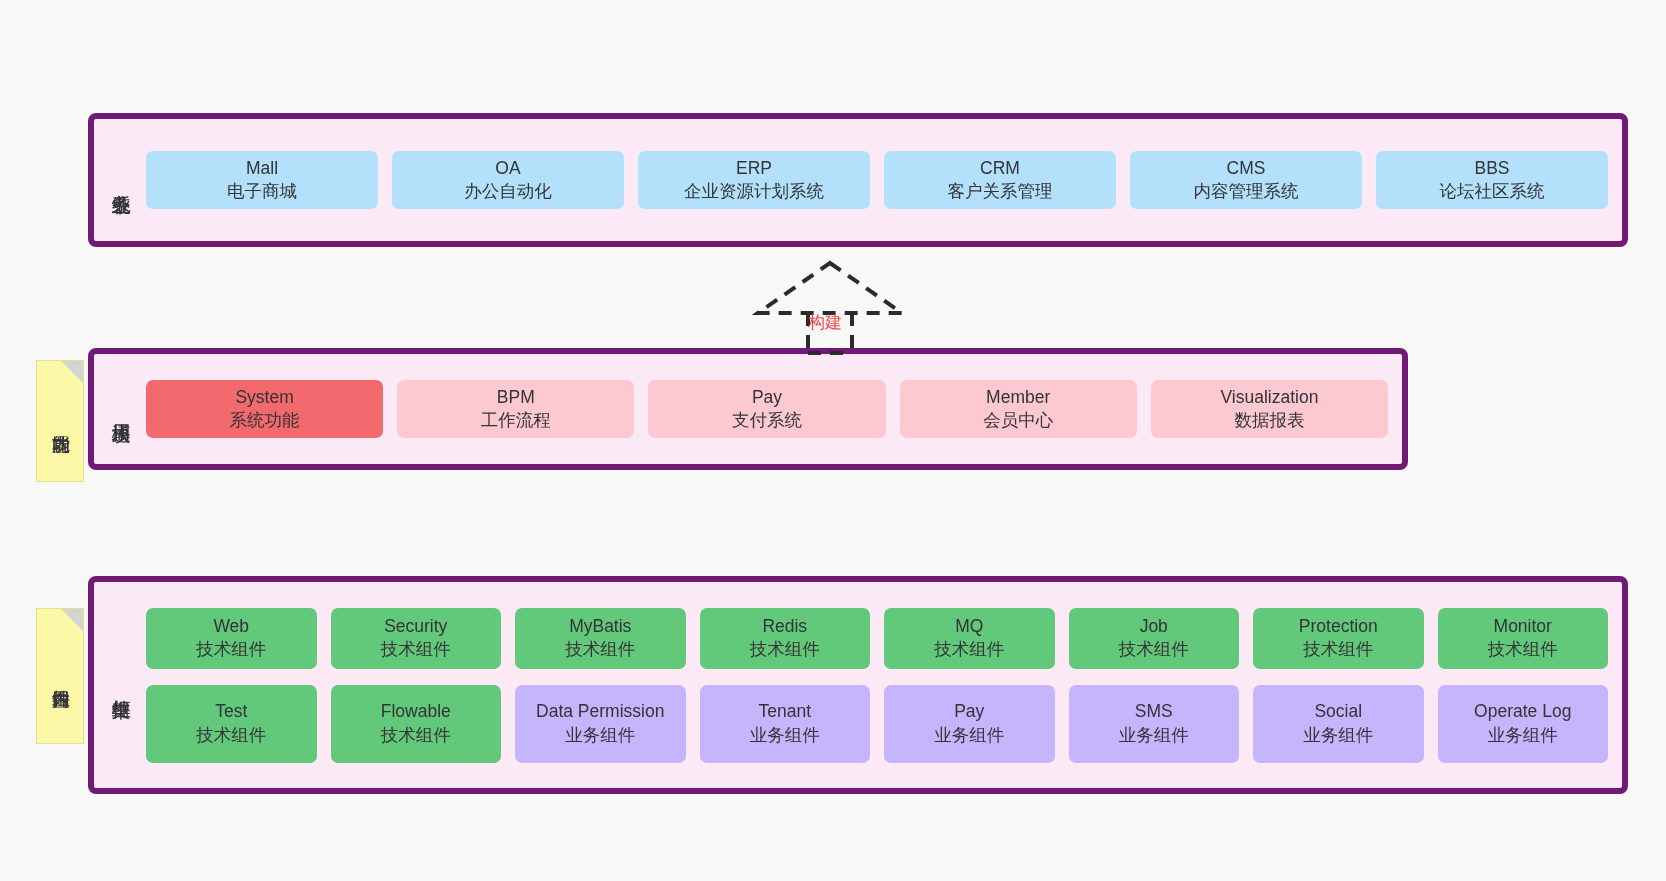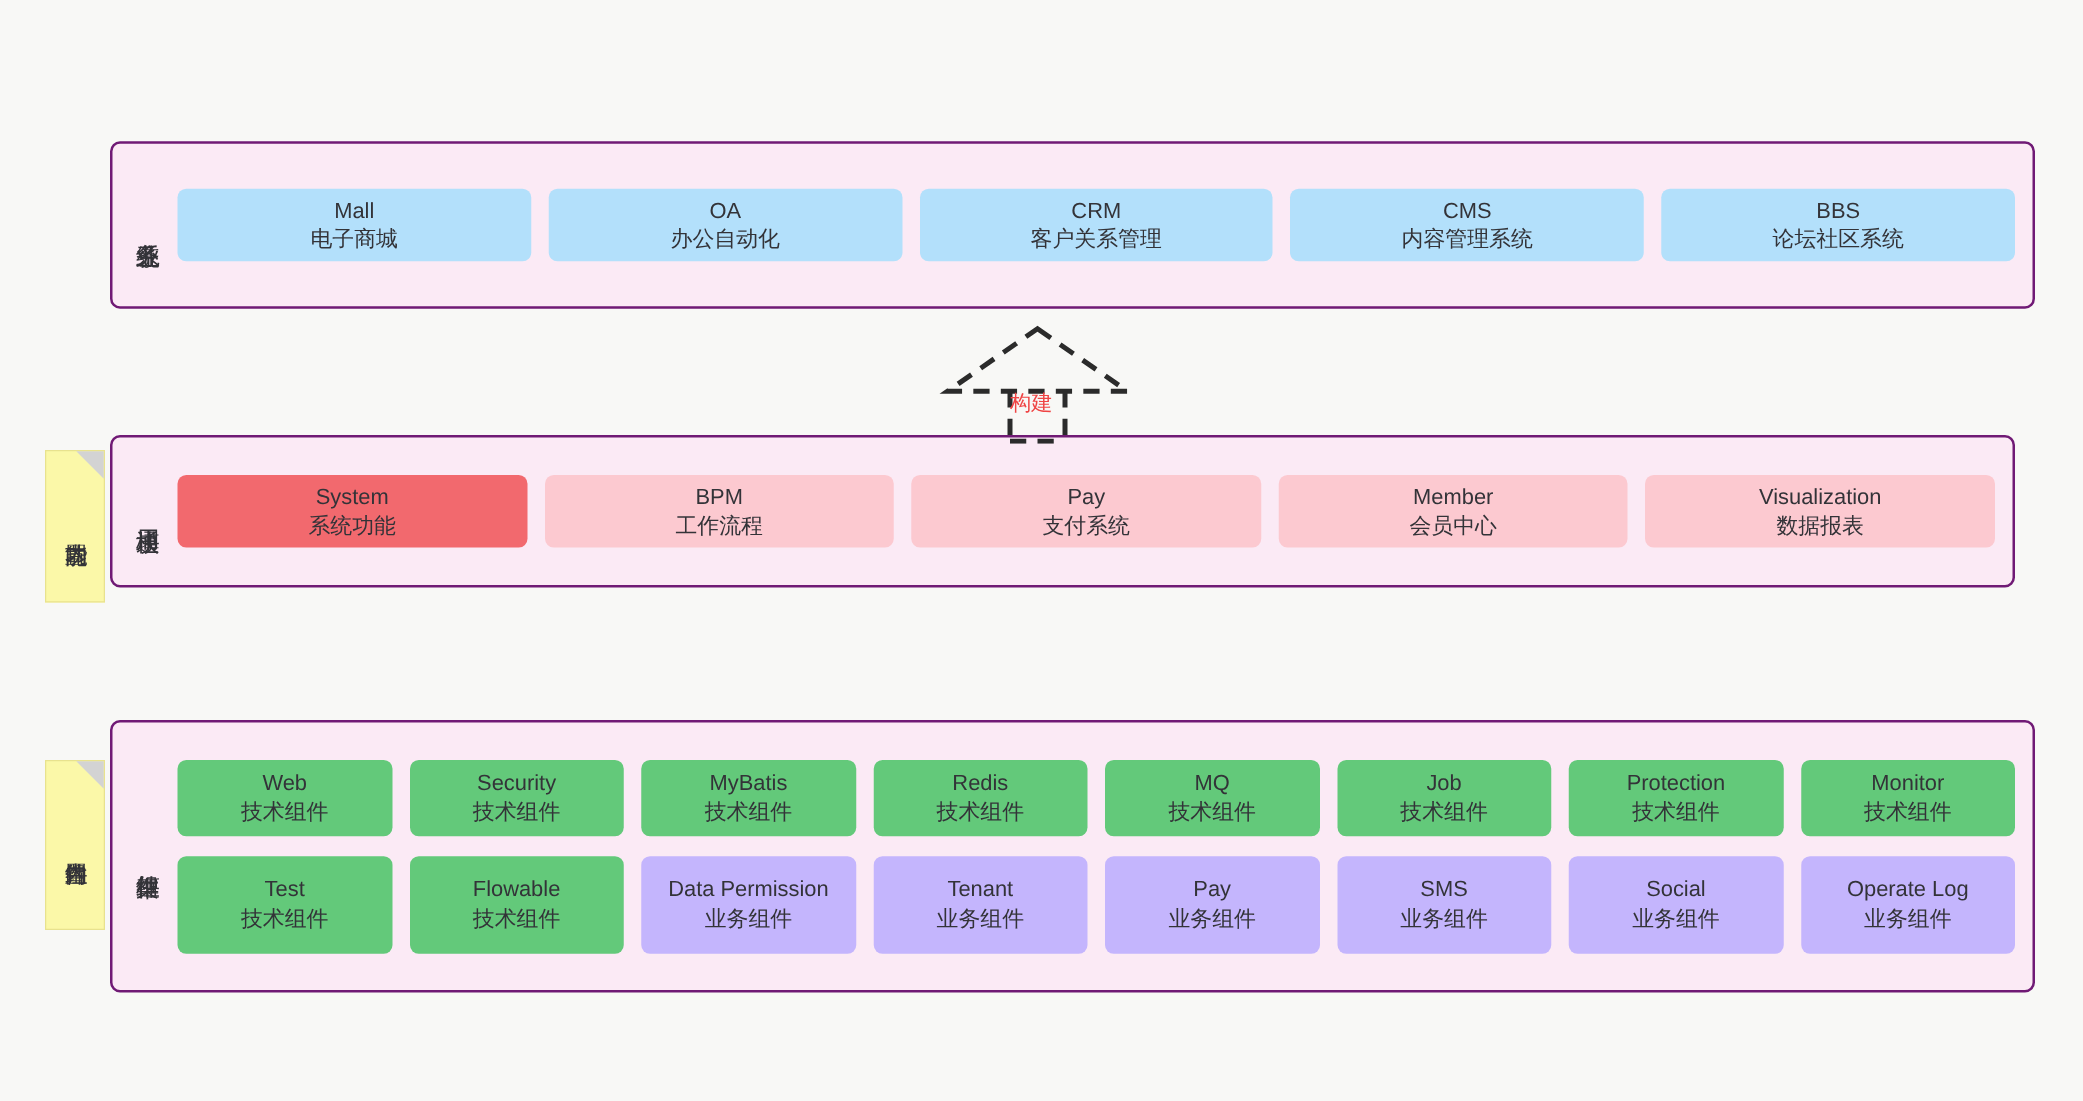--- a/index.html
+++ b/index.html
@@ -19,21 +19,21 @@
   .canvas {
     position: absolute;
     inset: 0;
   }
 
   
   .layer {
     position: absolute;
     box-sizing: border-box;
     background: #fbeaf5;
-    border: 2px solid #701a75;
+    border: 6px solid #701a75;
     border-radius: 8px;
     display: flex;
     align-items: stretch;
   }
 
   .layer-title {
     flex: 0 0 auto;
     width: 34px;
     display: flex;
     align-items: center;
@@ -139,20 +139,24 @@
       <div class="row">
         <div class="node blue">
           <span class="ln">Mall</span>
           <span class="ln">电子商城</span>
         </div>
         <div class="node blue">
           <span class="ln">OA</span>
           <span class="ln">办公自动化</span>
         </div>
         <div class="node blue">
+          <span class="ln">ERP</span>
+          <span class="ln">企业资源计划系统</span>
+        </div>
+        <div class="node blue">
           <span class="ln">CRM</span>
           <span class="ln">客户关系管理</span>
         </div>
         <div class="node blue">
           <span class="ln">CMS</span>
           <span class="ln">内容管理系统</span>
         </div>
         <div class="node blue">
           <span class="ln">BBS</span>
           <span class="ln">论坛社区系统</span>
@@ -167,21 +171,21 @@
       <path d="M 58 58 L 58 100 M 102 58 L 102 100 M 58 98 L 102 98" fill="none" stroke="#2b2b2b" stroke-width="4" stroke-dasharray="13 9"></path>
     </svg>
     <span class="clabel" style="left:58px; top:56px;">构建</span>
   </div>
 
   <div class="sticky" style="left:36px; top:360px; height:122px;">
     <span class="fold"></span>
     <span>内置功能</span>
   </div>
 
-  <div class="layer" id="layer-common" style="left:88px; top:348px; width:1524px; height:122px;">
+  <div class="layer" id="layer-common" style="left:88px; top:348px; width:1320px; height:122px;">
     <div class="layer-title">通用模块</div>
     <div class="layer-body">
       <div class="row">
         <div class="node red-strong">
           <span class="ln">System</span>
           <span class="ln">系统功能</span>
         </div>
         <div class="node red-soft">
           <span class="ln">BPM</span>
           <span class="ln">工作流程</span>

